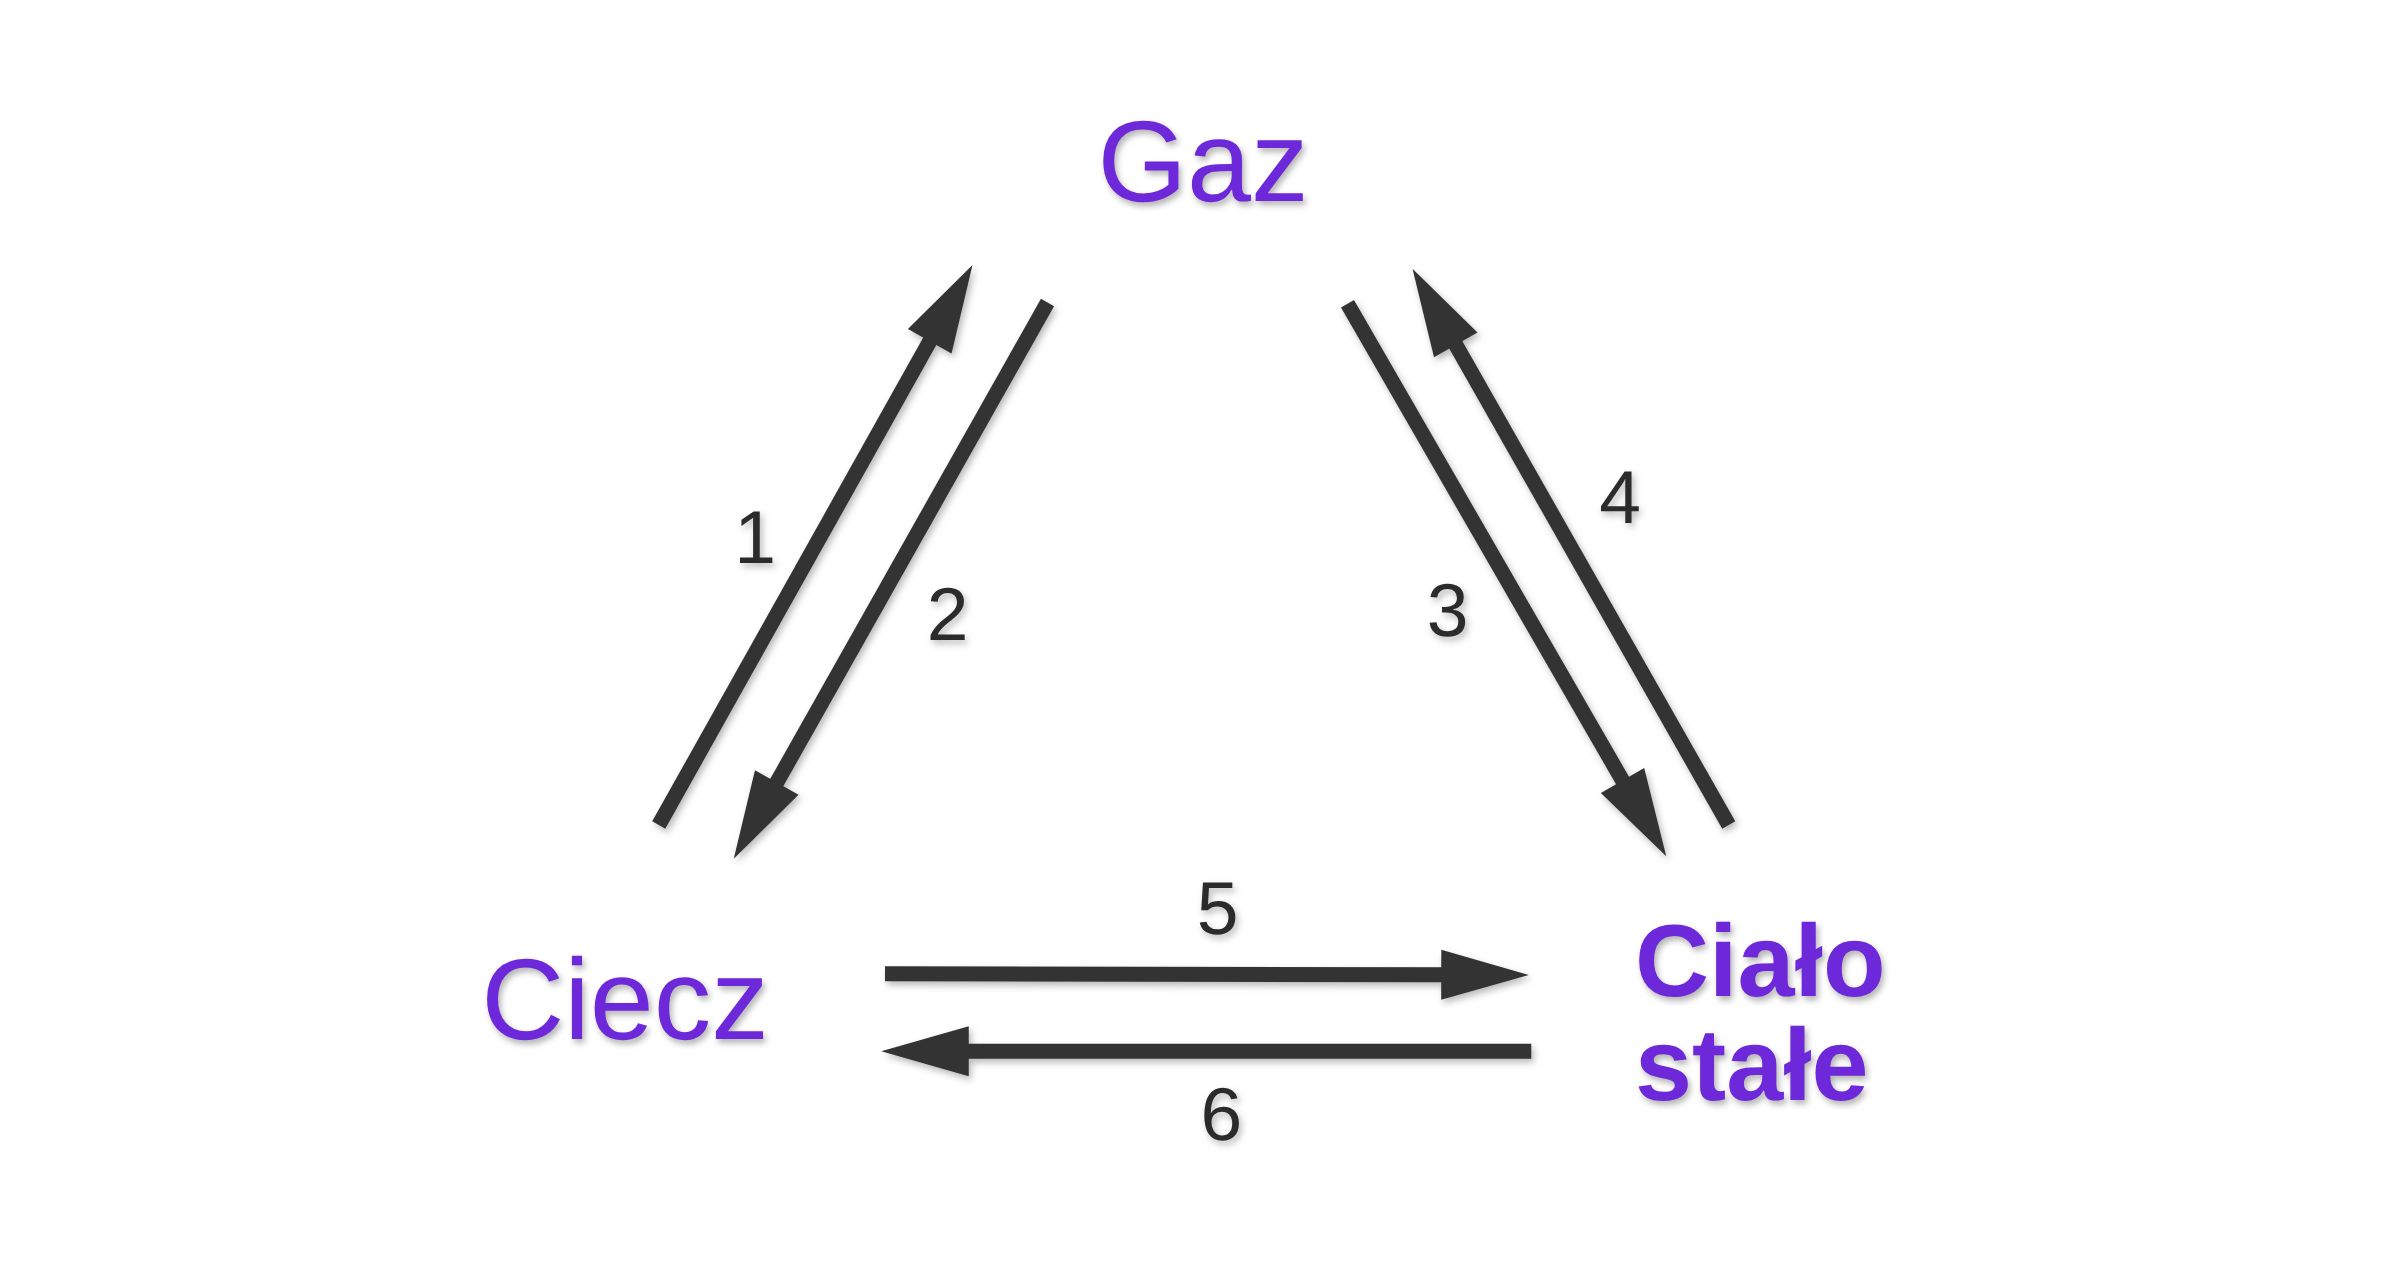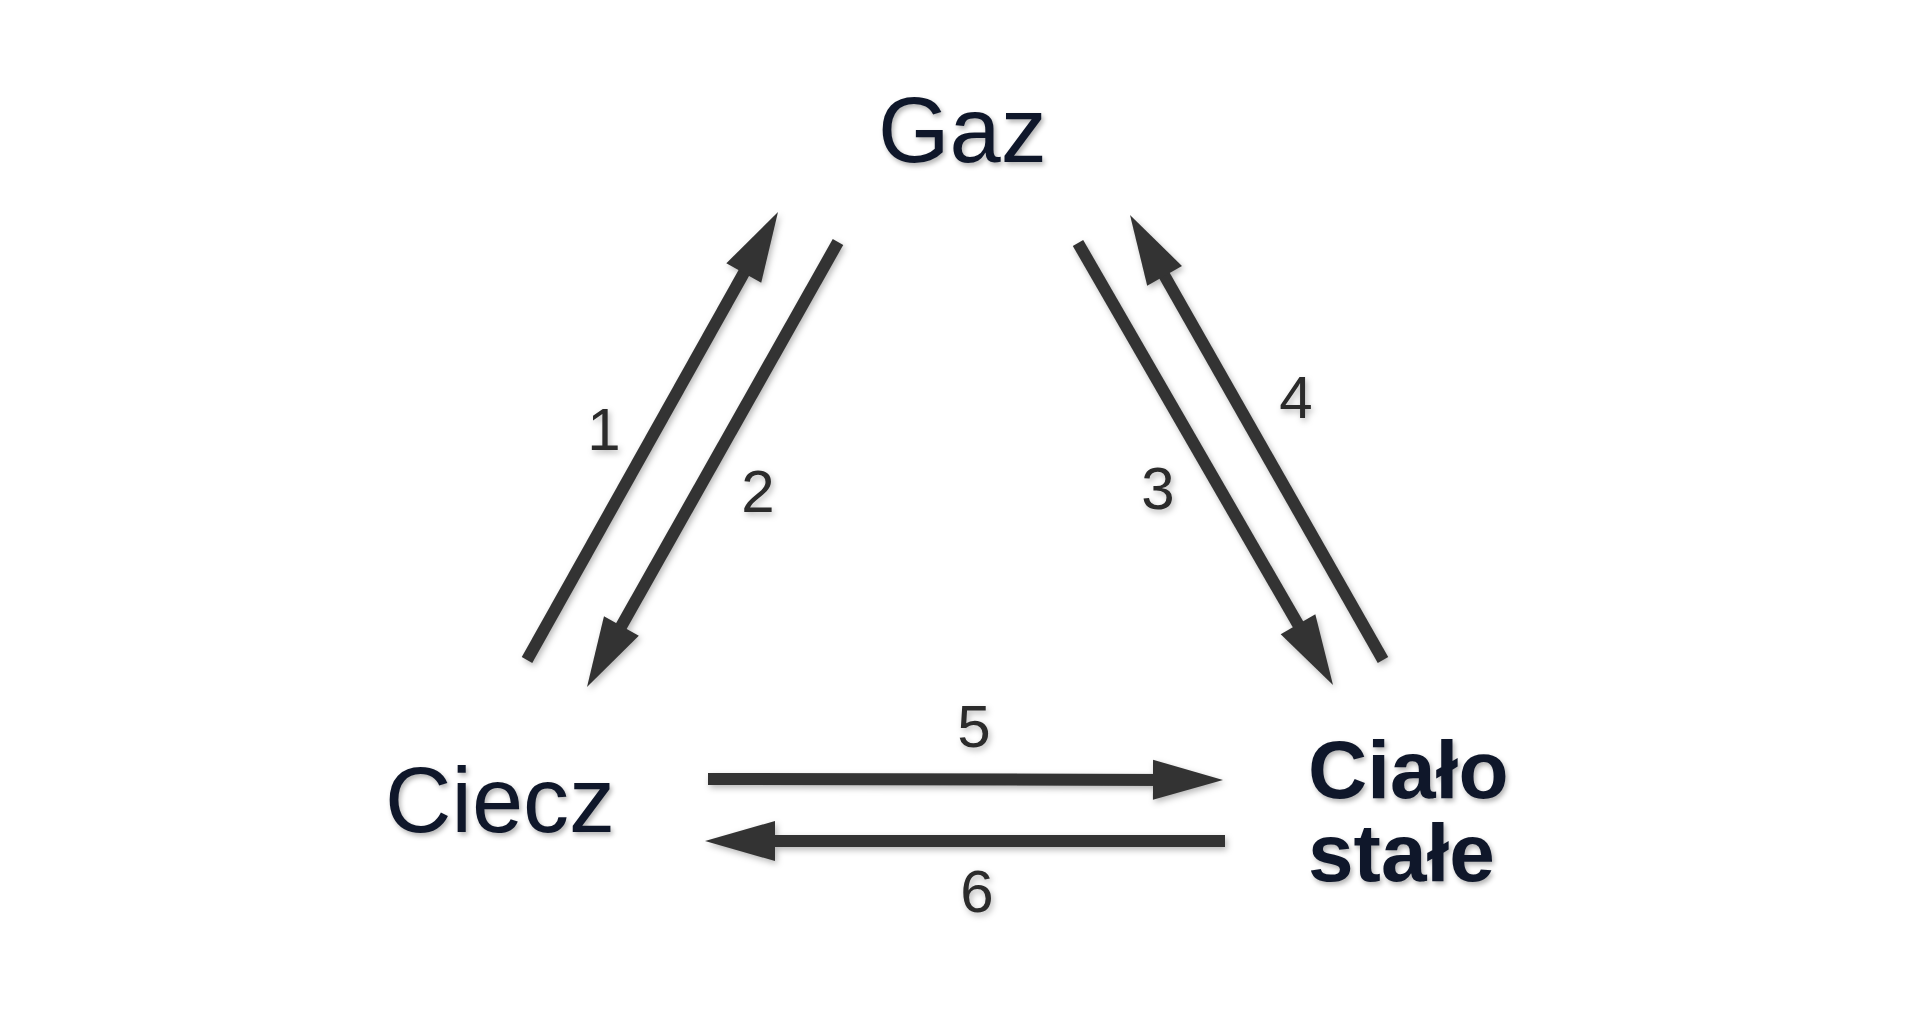--- a/index.html
+++ b/index.html
@@ -10,21 +10,21 @@
   .stage {
     position: relative;
     width: 1920px;
     height: 1011px;
     background: #ffffff;
     overflow: hidden;
     font-family: "Liberation Sans", sans-serif;
   }
   .node-label {
     position: absolute;
-    color: #0f172a;
+    color: #6d28d9;
     line-height: 1;
     white-space: pre-line;
     text-shadow: 2px 3px 5px rgba(0,0,0,0.30);
     user-select: none;
   }
   .node-label.gaz   { left: 878px;  top: 84px;  font-size: 92px; }
   .node-label.ciecz { left: 385px;  top: 754px; font-size: 92px; text-align: right; }
   .node-label.cialo { left: 1308px; top: 728px; font-size: 82px; line-height: 83px; font-weight: bold; }
   #arrows-svg {
     position: absolute;

